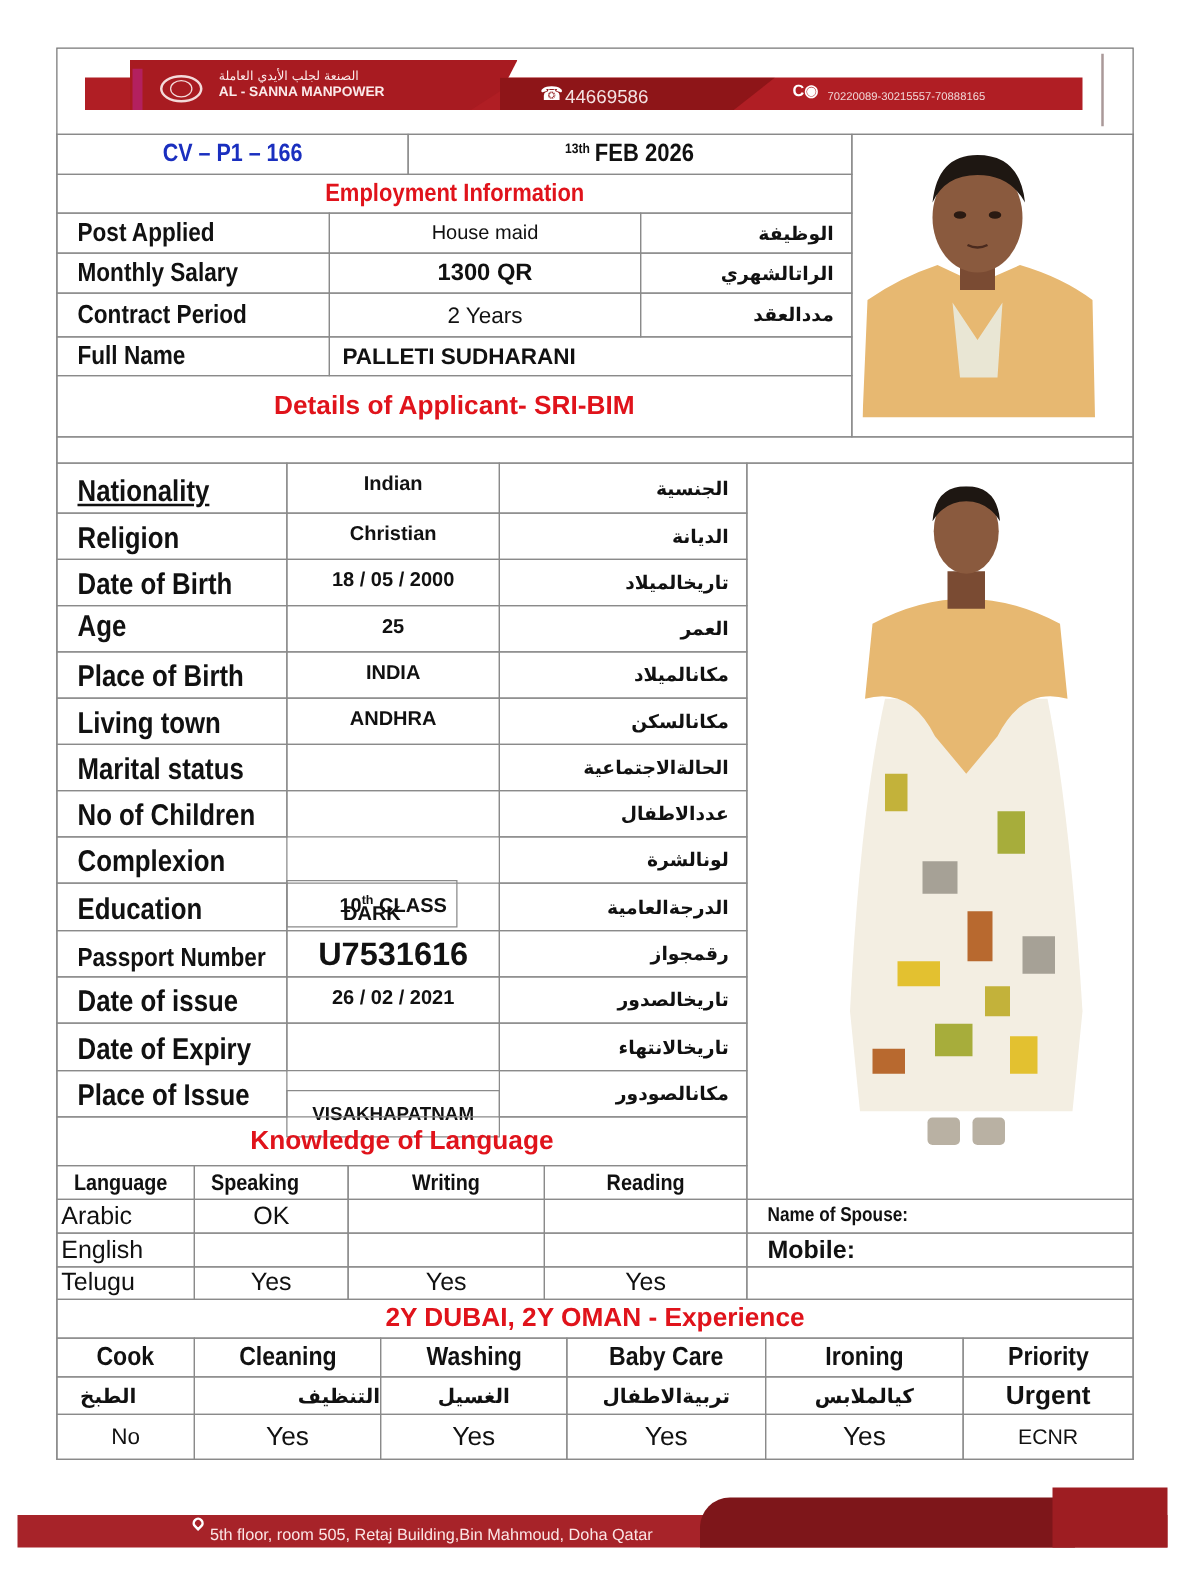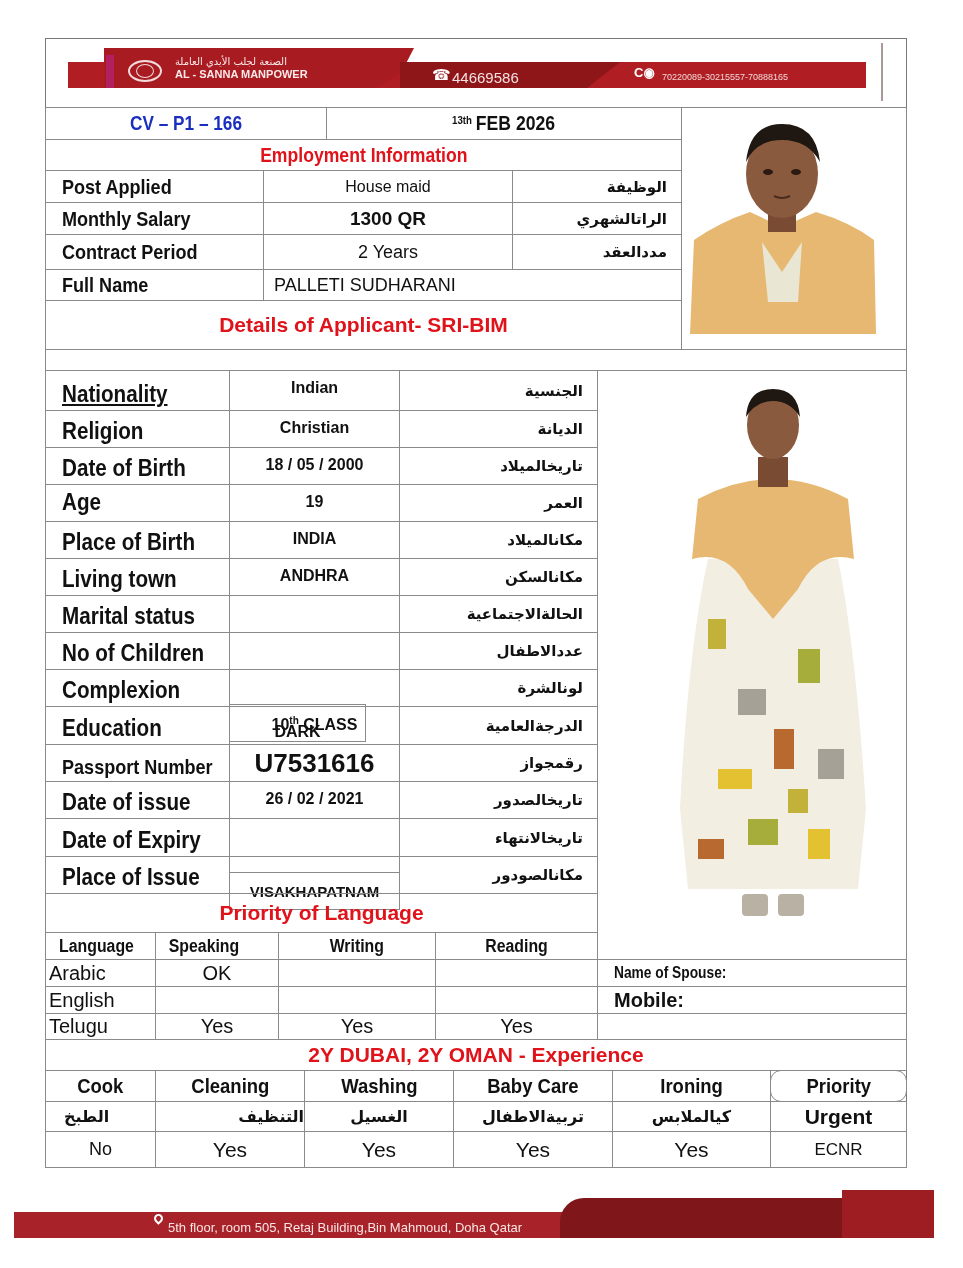--- a/index.html
+++ b/index.html
@@ -89,21 +89,21 @@
       <span style="font-size:18px;">2 Years</span>
     </div>
   <div class="cell r" style="left:512px;top:234px;width:170px;height:36px;">
       <span class="ar">مددالعقد</span>
     </div>
 
   <div class="cell l" style="left:45px;top:269px;width:219px;height:32px;">
       <span class="lbl">Full Name</span>
     </div>
   <div class="cell l" style="left:263px;top:269px;width:419px;height:32px;padding-left:10px;">
-      <span style="font-size:18px;font-weight:normal;">PALLETI SUDHARANI</span>
+      <span style="font-size:18px;font-weight:bold;">PALLETI SUDHARANI</span>
     </div>
 
   <div class="cell c" style="left:45px;top:300px;width:637px;height:50px;">
     <span class="red-title">Details of Applicant- SRI-BIM</span>
   </div>
 </div>
 
 <div class="cell" style="left:681px;top:107px;width:226px;height:243px;border-color:#888;">
   <svg width="186" height="212" viewBox="0 0 186 212" style="position:absolute;left:8px;top:14px;">
     <rect x="0" y="0" width="186" height="212" fill="#ffffff"></rect>
@@ -145,21 +145,21 @@
     <div class="cell c" style="left:229px;top:447px;width:171px;height:38px;align-items:flex-start;padding-top:8px;">
       <span style="font-weight:bold;font-size:16px;">18 / 05 / 2000</span>
     </div>
     <div class="cell r" style="left:399px;top:447px;width:199px;height:38px;">
       <span style="" class="ar">تاريخالميلاد</span>
     </div>
     <div class="cell l" style="left:45px;top:484px;width:185px;height:38px;padding-bottom:2px;">
       <span style="" class="lbl-big">Age</span>
     </div>
     <div class="cell c" style="left:229px;top:484px;width:171px;height:38px;align-items:flex-start;padding-top:8px;">
-      <span style="font-weight:bold;font-size:16px;">19</span>
+      <span style="font-weight:bold;font-size:16px;">25</span>
     </div>
     <div class="cell r" style="left:399px;top:484px;width:199px;height:38px;">
       <span style="" class="ar">العمر</span>
     </div>
     <div class="cell l" style="left:45px;top:521px;width:185px;height:38px;align-items:flex-end;padding-bottom:2px;">
       <span style="" class="lbl-big">Place of Birth</span>
     </div>
     <div class="cell c" style="left:229px;top:521px;width:171px;height:38px;align-items:flex-start;padding-top:8px;">
       <span style="font-weight:bold;font-size:16px;">INDIA</span>
     </div>
@@ -265,21 +265,21 @@
     <path d="M20 110 Q95 70 170 110 L176 170 Q140 160 120 200 L95 230 L70 200 Q50 160 14 170 Z" fill="#e7b871"></path>
     <rect x="80" y="68" width="30" height="30" fill="#7a4b33"></rect>
     <ellipse cx="95" cy="36" rx="26" ry="34" fill="#8a5a3e"></ellipse>
     <path d="M68 28 Q70 0 95 0 Q120 0 122 28 Q112 12 95 12 Q78 12 68 28 Z" fill="#1e1712"></path>
     <rect x="64" y="505" width="26" height="22" rx="4" fill="#b9b1a3"></rect>
     <rect x="100" y="505" width="26" height="22" rx="4" fill="#b9b1a3"></rect>
   </svg>
 </div>
 
 <div class="cell c" style="left:45px;top:893px;width:553px;height:40px;">
-  <span class="red-title">Priority of Language</span>
+  <span class="red-title">Knowledge of Language</span>
 </div>
 <div id="language-table">
     <div class="cell l" style="left:45px;top:932px;width:111px;height:28px;padding-left:8px;">
       <span style="font-weight:bold;font-size:18px;display:inline-block;transform:scaleX(0.88);">Language</span>
     </div>
     <div class="cell l" style="left:155px;top:932px;width:124px;height:28px;padding-left:8px;">
       <span style="font-weight:bold;font-size:18px;display:inline-block;transform:scaleX(0.88);">Speaking</span>
     </div>
     <div class="cell c" style="left:278px;top:932px;width:158px;height:28px;padding-left:0px;">
       <span style="font-weight:bold;font-size:18px;display:inline-block;transform:scaleX(0.88);">Writing</span>
@@ -375,21 +375,21 @@
     </div>
     <div class="cell c" style="left:612px;top:1070px;width:159px;height:32px;">
       <span style="font-weight:bold;font-size:21px;display:inline-block;transform:scaleX(0.88);">Ironing</span>
     </div>
     <div class="cell c" style="left:612px;top:1101px;width:159px;height:31px;">
       <span style="font-size:16px;" class="ar">كيالملابس</span>
     </div>
     <div class="cell c" style="left:612px;top:1131px;width:159px;height:37px;">
       <span style="font-size:21px;">Yes</span>
     </div>
-    <div class="cell c" style="left:770px;top:1070px;width:137px;height:32px;border-radius:11px;">
+    <div class="cell c" style="left:770px;top:1070px;width:137px;height:32px;">
       <span style="font-weight:bold;font-size:21px;display:inline-block;transform:scaleX(0.88);">Priority</span>
     </div>
     <div class="cell c" style="left:770px;top:1101px;width:137px;height:31px;">
       <span style="font-weight:bold;font-size:21px;">Urgent</span>
     </div>
     <div class="cell c" style="left:770px;top:1131px;width:137px;height:37px;">
       <span style="font-size:17px;">ECNR</span>
     </div>
   </div>
 

